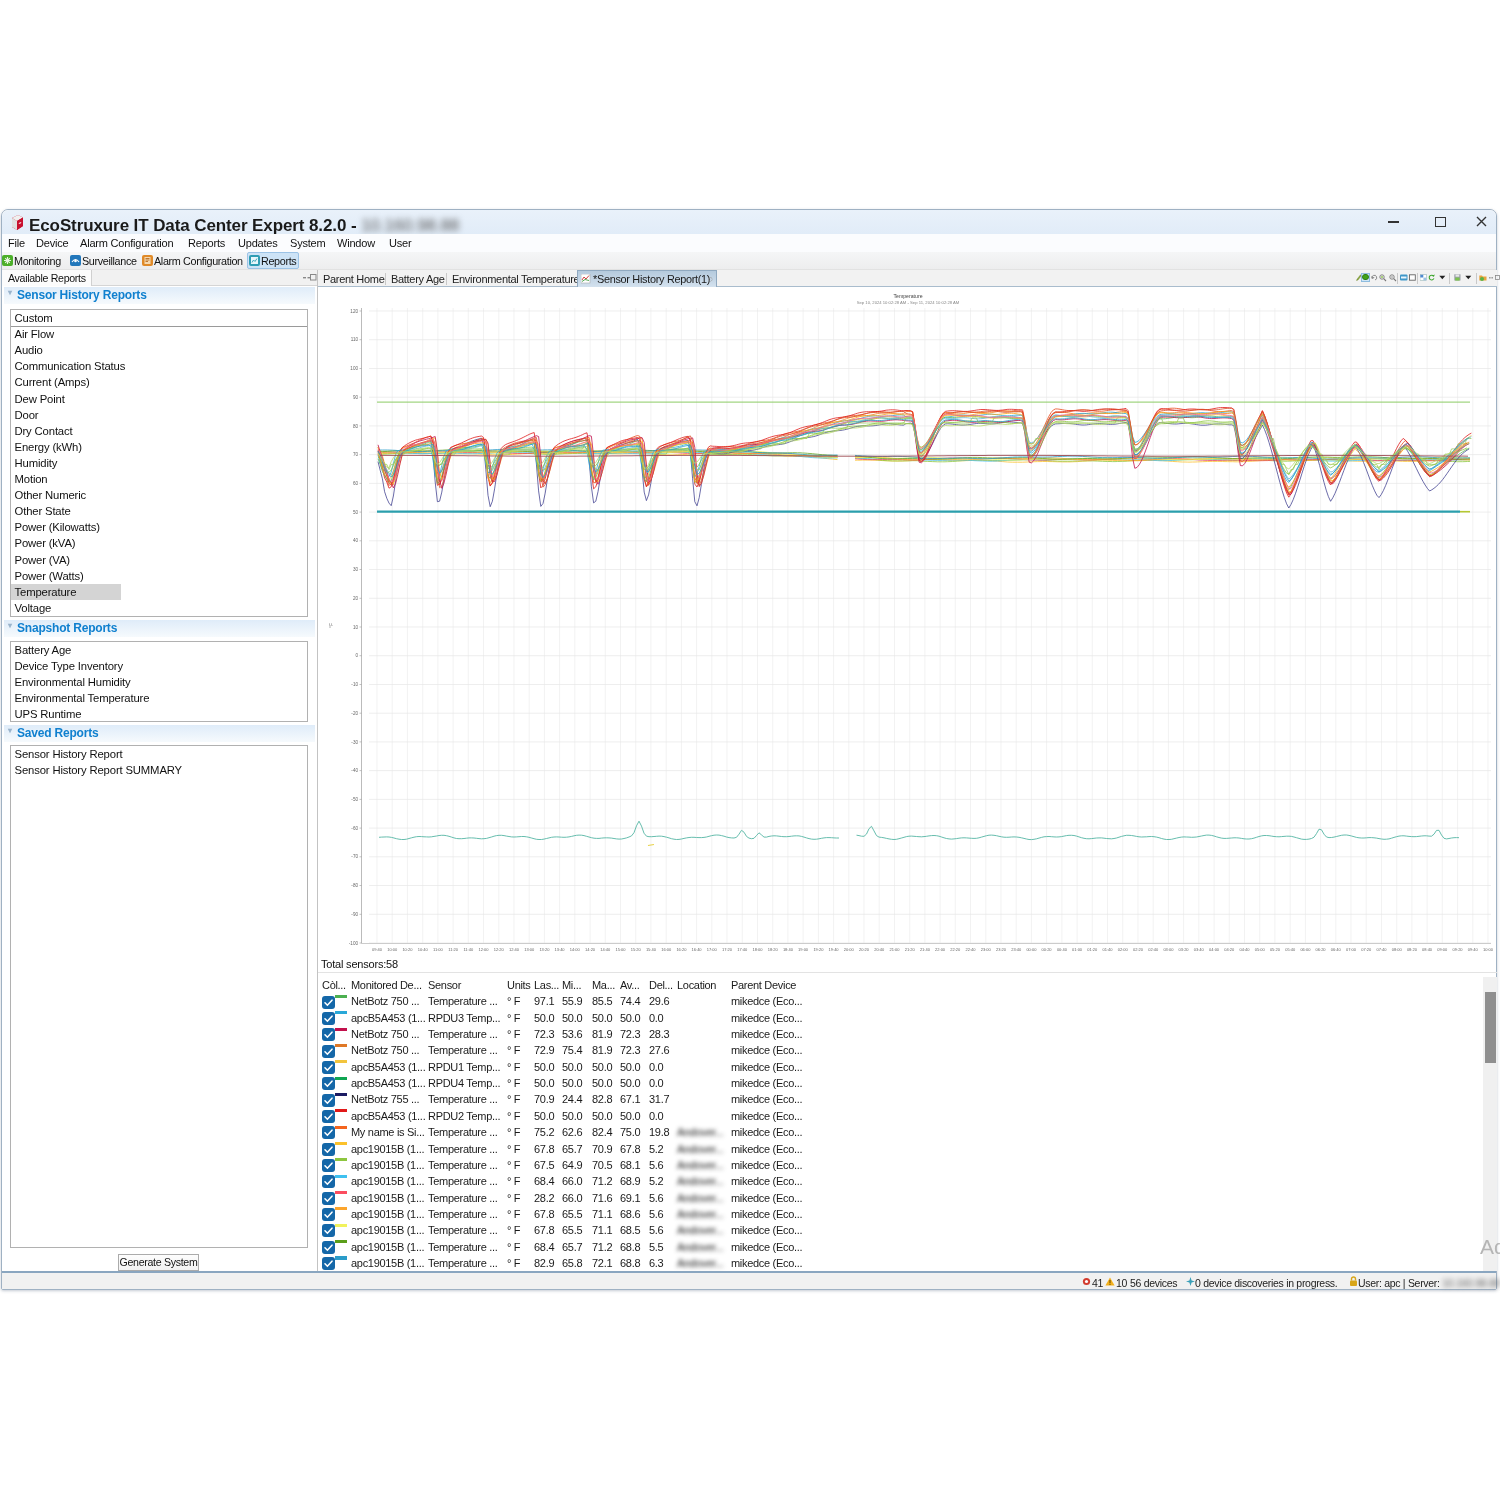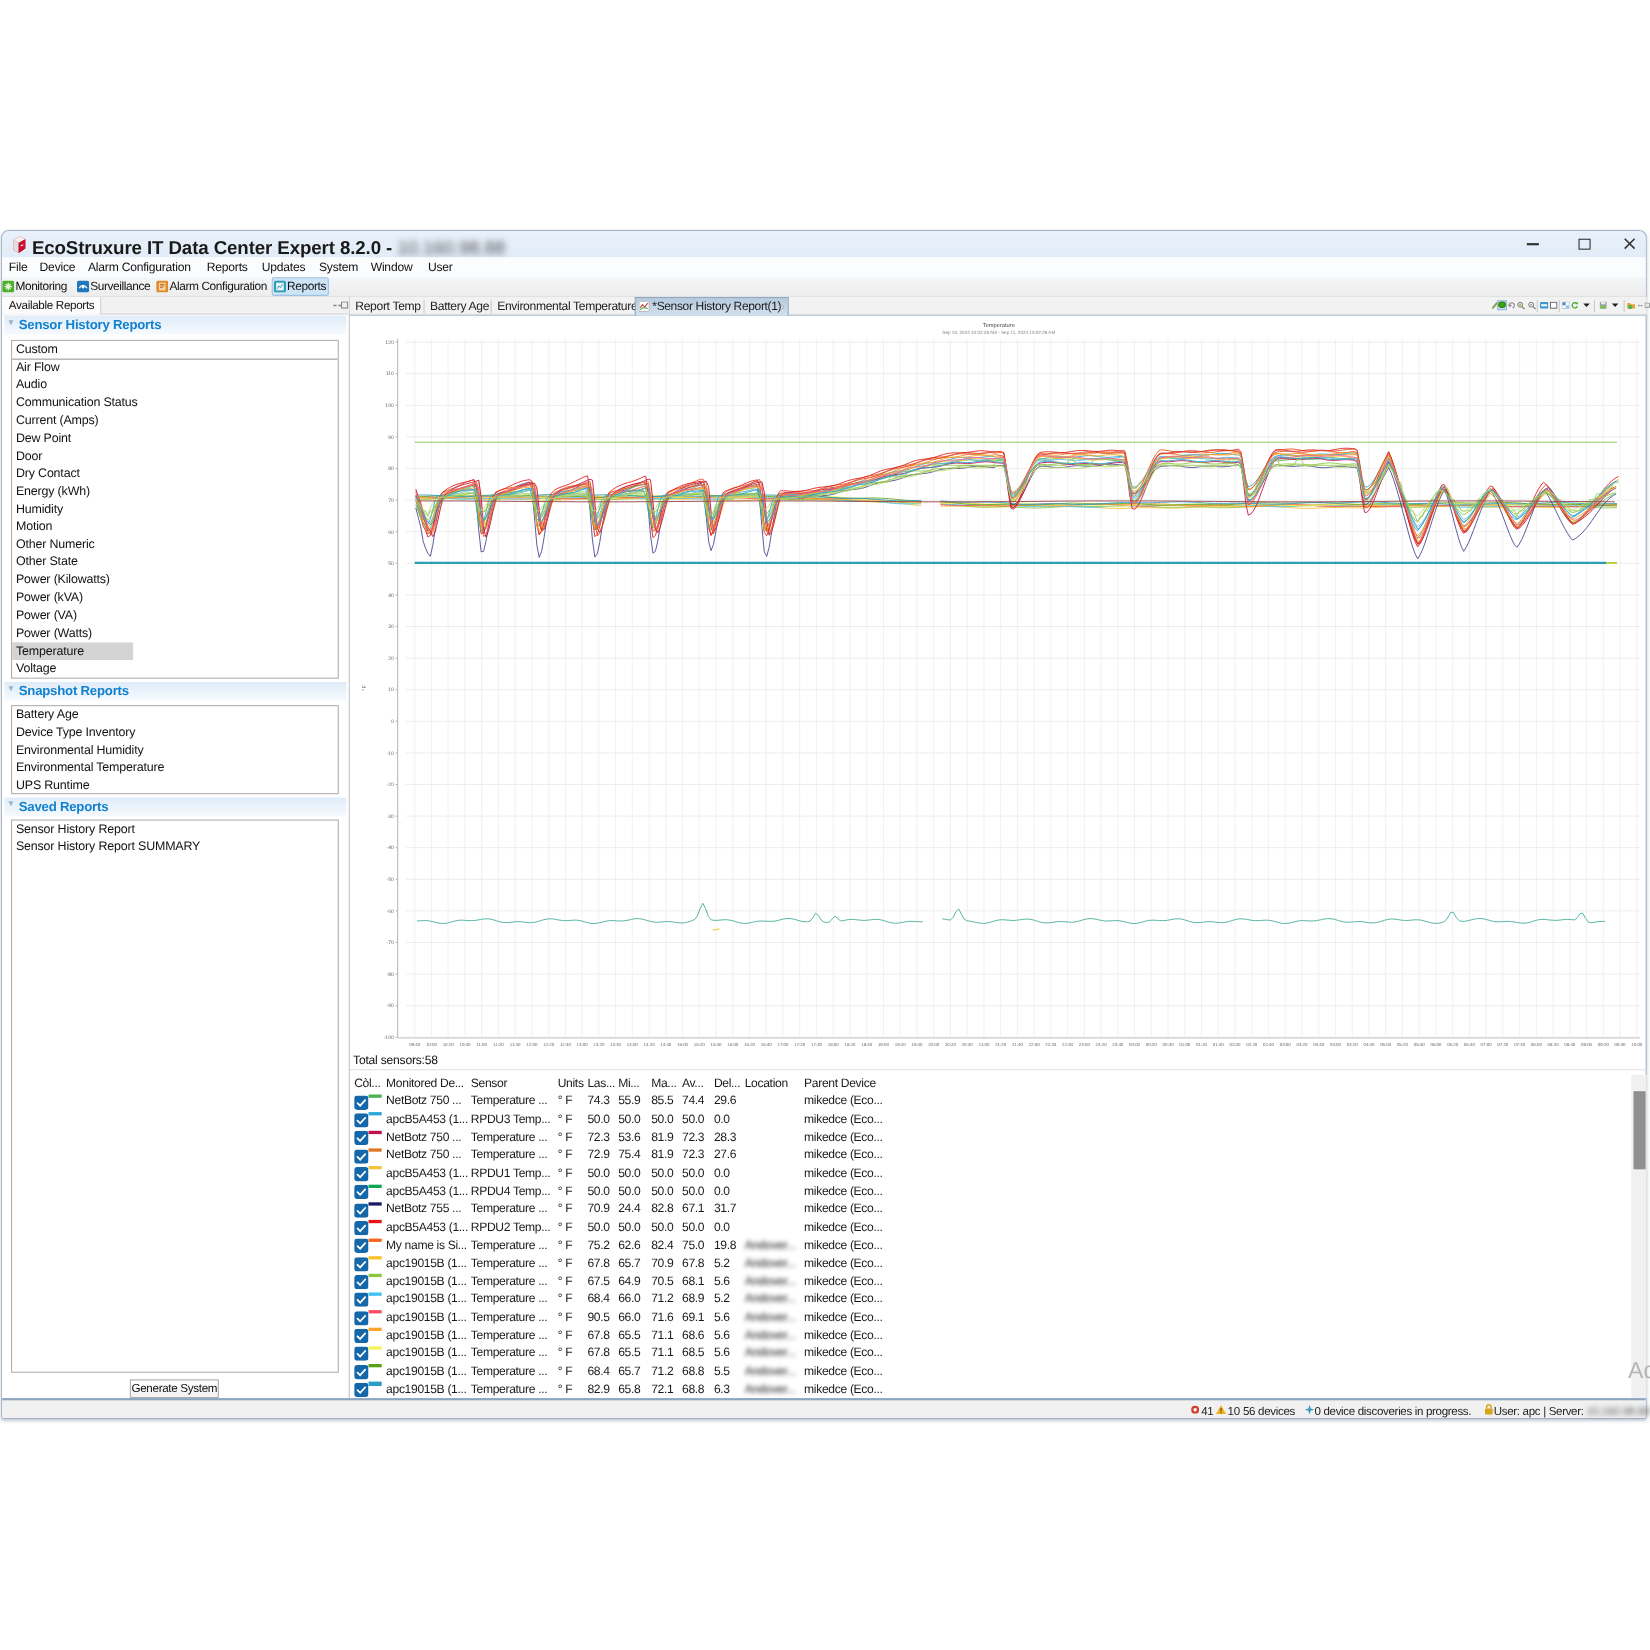--- a/index.html
+++ b/index.html
@@ -122,21 +122,21 @@
     <div class="li" style="top:48.3px;height:16.1px;line-height:16.1px">Environmental Temperature</div>
     <div class="li" style="top:64.4px;height:16.1px;line-height:16.1px">UPS Runtime</div>
   </div>
 <div class="sechdr" style="top:725px"><span class="tri">▾</span>Saved Reports</div>
 <div class="lb" style="left:10px;top:745px;width:298px;height:503px">
     <div class="li" style="top:0.0px;height:16.1px;line-height:16.1px">Sensor History Report</div>
     <div class="li" style="top:16.1px;height:16.1px;line-height:16.1px">Sensor History Report SUMMARY</div>
   </div>
 <div class="btn" style="left:118px;top:1254px;width:81px;height:17px">Generate System</div>
 <div id="tabbar"></div>
-<div class="tab" style="left:318px">Report Temp</div>
+<div class="tab" style="left:318px">Parent Home</div>
 <div class="tabsep" style="left:385px"></div>
 <div class="tab" style="left:386px">Battery Age</div>
 <div class="tabsep" style="left:446px"></div>
 <div class="tab" style="left:447px">Environmental Temperature</div>
 <div id="activetab"><svg style="position:absolute;left:3px;top:3px" width="10" height="10">
       <rect x="0" y="0" width="9" height="9" fill="#fff" stroke="#aaa" stroke-width="0.6"></rect>
       <path d="M1 6 L3 3 L5 5 L8 1.5" stroke="#d04040" stroke-width="1" fill="none"></path>
       <path d="M1 7.5 L4 5.5 L8 6.5" stroke="#56a856" stroke-width="1" fill="none"></path>
     </svg>*Sensor History Report(1)<span style="position:absolute;right:3px;top:0;color:#9a9a9a;font-size:9px">○</span></div>
 <div style="position:absolute;left:1355.5px;top:273.5px;line-height:0"><svg width="6" height="7">
@@ -366,21 +366,21 @@
 <div class="th" style="left:677px;top:979px">Location</div>
 <div class="th" style="left:731px;top:979px">Parent Device</div>
 <div class="cb" style="left:322px;top:995.5px"><svg width="13" height="13" viewBox="0 0 13 13">
       <rect x="0" y="0" width="13" height="13" rx="3" fill="#1467a8"></rect>
       <path d="M3 6.8 L5.4 9.2 L10 4.2" stroke="#fff" stroke-width="1.6" fill="none" stroke-linecap="round"></path>
     </svg></div>
 <div style="position:absolute;left:334.5px;top:994.8px;width:12.5px;height:3.2px;background:#4cb050"></div>
 <div class="td" style="left:351px;top:995.3px">NetBotz 750 ...</div>
 <div class="td" style="left:428px;top:995.3px">Temperature ...</div>
 <div class="td" style="left:507px;top:995.3px">° F</div>
-<div class="td" style="left:534px;top:995.3px">74.3</div>
+<div class="td" style="left:534px;top:995.3px">97.1</div>
 <div class="td" style="left:562px;top:995.3px">55.9</div>
 <div class="td" style="left:592px;top:995.3px">85.5</div>
 <div class="td" style="left:620px;top:995.3px">74.4</div>
 <div class="td" style="left:649px;top:995.3px">29.6</div>
 <div class="td" style="left:731px;top:995.3px">mikedce (Eco...</div>
 <div class="cb" style="left:322px;top:1011.9px"><svg width="13" height="13" viewBox="0 0 13 13">
       <rect x="0" y="0" width="13" height="13" rx="3" fill="#1467a8"></rect>
       <path d="M3 6.8 L5.4 9.2 L10 4.2" stroke="#fff" stroke-width="1.6" fill="none" stroke-linecap="round"></path>
     </svg></div>
 <div style="position:absolute;left:334.5px;top:1011.1px;width:12.5px;height:3.2px;background:#29a8d8"></div>
@@ -538,21 +538,21 @@
 <div class="td blurloc" style="left:677px;top:1175.1px">Andover...</div>
 <div class="td" style="left:731px;top:1175.1px">mikedce (Eco...</div>
 <div class="cb" style="left:322px;top:1191.7px"><svg width="13" height="13" viewBox="0 0 13 13">
       <rect x="0" y="0" width="13" height="13" rx="3" fill="#1467a8"></rect>
       <path d="M3 6.8 L5.4 9.2 L10 4.2" stroke="#fff" stroke-width="1.6" fill="none" stroke-linecap="round"></path>
     </svg></div>
 <div style="position:absolute;left:334.5px;top:1191.0px;width:12.5px;height:3.2px;background:#fb4d5f"></div>
 <div class="td" style="left:351px;top:1191.5px">apc19015B (1...</div>
 <div class="td" style="left:428px;top:1191.5px">Temperature ...</div>
 <div class="td" style="left:507px;top:1191.5px">° F</div>
-<div class="td" style="left:534px;top:1191.5px">90.5</div>
+<div class="td" style="left:534px;top:1191.5px">28.2</div>
 <div class="td" style="left:562px;top:1191.5px">66.0</div>
 <div class="td" style="left:592px;top:1191.5px">71.6</div>
 <div class="td" style="left:620px;top:1191.5px">69.1</div>
 <div class="td" style="left:649px;top:1191.5px">5.6</div>
 <div class="td blurloc" style="left:677px;top:1191.5px">Andover...</div>
 <div class="td" style="left:731px;top:1191.5px">mikedce (Eco...</div>
 <div class="cb" style="left:322px;top:1208.0px"><svg width="13" height="13" viewBox="0 0 13 13">
       <rect x="0" y="0" width="13" height="13" rx="3" fill="#1467a8"></rect>
       <path d="M3 6.8 L5.4 9.2 L10 4.2" stroke="#fff" stroke-width="1.6" fill="none" stroke-linecap="round"></path>
     </svg></div>

